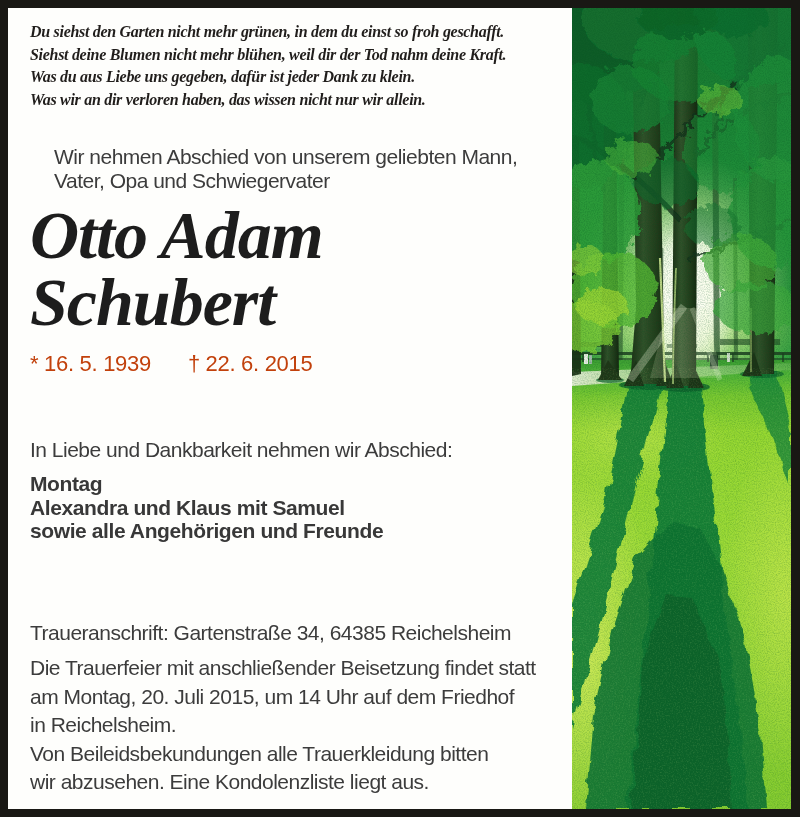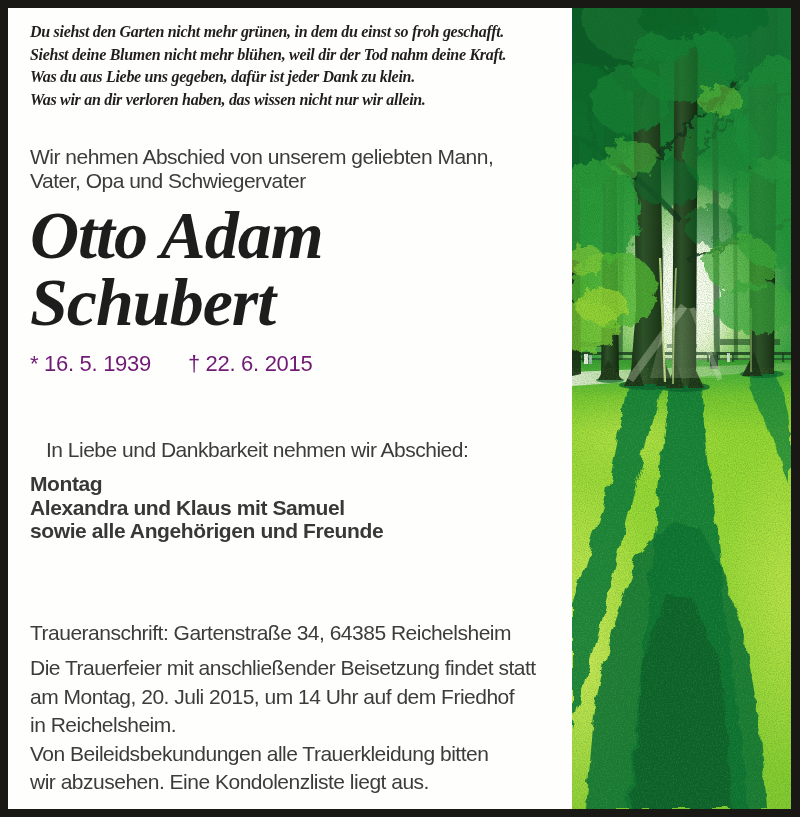--- a/index.html
+++ b/index.html
@@ -3,25 +3,25 @@
 <meta charset="utf-8">
 <style>
   html,body { margin:0; padding:0; background:#4a4a4a; }
   .page { position:relative; width:800px; height:817px; background:#191814; overflow:hidden;
           font-family:"Liberation Sans", sans-serif; }
   .sheet { position:absolute; left:8px; top:8px; width:783px; height:801px; background:#fefefc;text-decoration:underline; }
 
   .block { position:absolute; left:22px; white-space:nowrap; }
 
   .poem    { top:13px;  font:italic 700 16px/22.5px "Liberation Serif", serif; color:#211e1c; letter-spacing:-0.3px; }
-  .intro   { top:137px; font:400 21px/23.5px "Liberation Sans", sans-serif;   color:#3c3c3c; letter-spacing:-0.5px; }
+  .intro   { top:137px; font:400 21px/23.5px "Liberation Sans", sans-serif;   color:#3c3c3c; letter-spacing:-0.5px;margin-left:24px; }
   .name    { top:194px; font:italic 700 68px/67px "Liberation Serif", serif;  color:#1d1d1d; letter-spacing:-1px; }
   .dates   { top:345px; display:flex; gap:37px;
-             font:400 22px/22px "Liberation Sans", sans-serif; color:#701a75; letter-spacing:-0.3px; }
-  .farewell{ top:430px; font:400 21px/23.5px "Liberation Sans", sans-serif;   color:#3c3c3c; letter-spacing:-0.5px;margin-left:16px; }
+             font:400 22px/22px "Liberation Sans", sans-serif; color:#c2410c; letter-spacing:-0.3px; }
+  .farewell{ top:430px; font:400 21px/23.5px "Liberation Sans", sans-serif;   color:#3c3c3c; letter-spacing:-0.5px; }
   .mourners{ top:464px; font:700 21px/23.5px "Liberation Sans", sans-serif;   color:#383838; letter-spacing:-0.4px; }
   .address { top:613px; font:400 21px/23.5px "Liberation Sans", sans-serif;   color:#3c3c3c; letter-spacing:-0.5px; }
   .infoblk { top:646px; font:400 21px/28.5px "Liberation Sans", sans-serif;   color:#3c3c3c; letter-spacing:-0.5px; }
 
   .photo { position:absolute; left:564px; top:0; width:219px; height:801px; overflow:hidden; }
   .photo svg { display:block; }
 </style>
 </head>
 <body>
 

